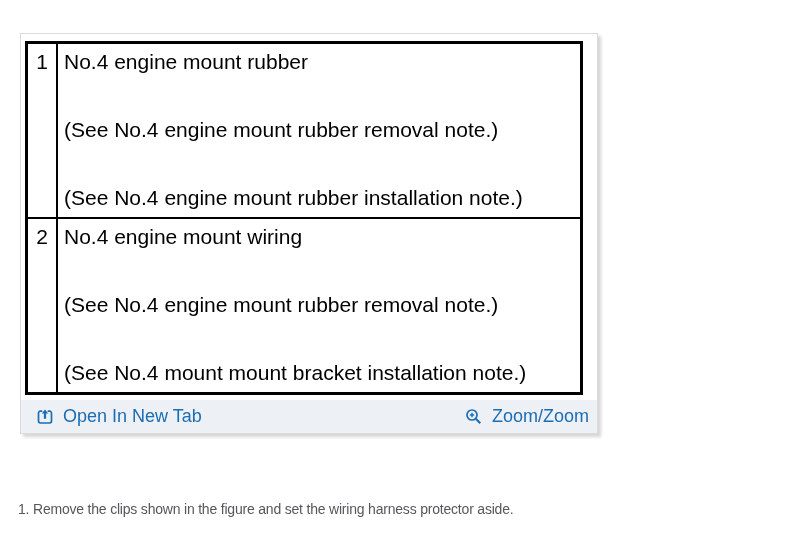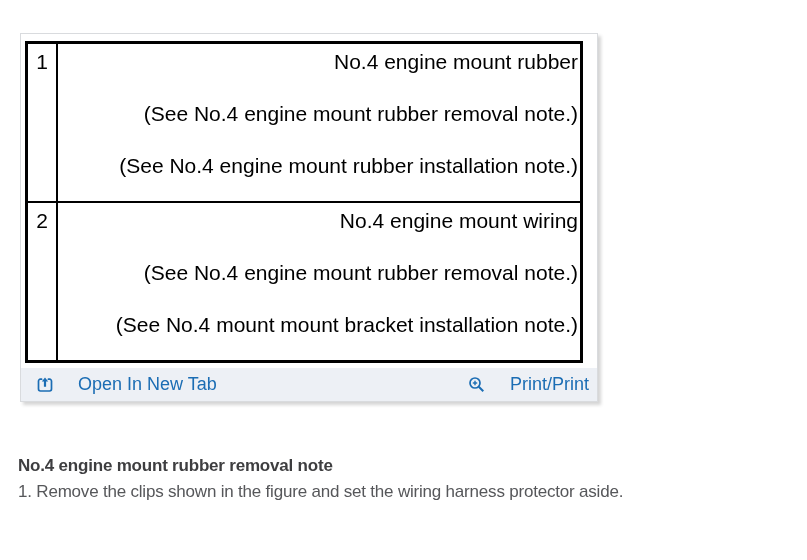--- a/index.html
+++ b/index.html
@@ -43,47 +43,46 @@
     color: #000000;
     vertical-align: top;
   }
   td.num-cell {
     width: 26px;
     border-right: 2px solid #000000;
     text-align: center;
     padding: 6px 1px 0 1px;
   }
   td.desc-cell {
-    padding: 6px 2px 23px 6px;
-    text-align: right;
+    padding: 6px 2px 7px 6px;
   }
   tr.part-row + tr.part-row td {
     border-top: 2px solid #000000;
   }
   .desc-cell p {
     margin: 0;
     white-space: nowrap;
   }
   .desc-cell p + p {
-    margin-top: 28px;
+    margin-top: 44px;
   }
 
   
   .figure-toolbar {
     height: 33px;
     background: #edf0f5;
     display: flex;
     justify-content: space-between;
     align-items: center;
     padding: 0 8px 0 15px;
   }
   .toolbar-link {
     display: inline-flex;
     align-items: center;
-    gap: 24px;
+    gap: 9px;
     font-size: 18px;
     color: #1b6db4;
     text-decoration: none;
     cursor: pointer;
   }
   .toolbar-link .icon {
     display: inline-flex;
     align-items: center;
   }
   .toolbar-link svg {
@@ -96,22 +95,22 @@
     left: 18px;
     top: 456px;
     font-size: 17px;
     font-weight: bold;
     color: #3e3e40;
     letter-spacing: -0.2px;
   }
   .note-step {
     position: absolute;
     left: 18px;
-    top: 482px;
-    font-size: 17px;
+    top: 501px;
+    font-size: 14px;
     color: #56575a;
     letter-spacing: -0.2px;
   }
 </style>
 </head>
 <body>
 
 <div class="page">
 
   <div class="figure-widget">
@@ -151,21 +150,20 @@
 
       <a class="toolbar-link">
         <span class="icon">
           <svg width="18" height="18" viewBox="0 0 18 18" fill="none">
             <circle cx="7" cy="7" r="5" stroke="currentColor" stroke-width="1.7"></circle>
             <line x1="7" y1="4.8" x2="7" y2="9.2" stroke="currentColor" stroke-width="1.4"></line>
             <line x1="4.8" y1="7" x2="9.2" y2="7" stroke="currentColor" stroke-width="1.4"></line>
             <line x1="10.8" y1="10.8" x2="15.3" y2="15.3" stroke="currentColor" stroke-width="2"></line>
           </svg>
         </span>
-        <span>Print/Print</span>
+        <span>Zoom/Zoom</span>
       </a>
     </div>
   </div>
 
-  <div class="note-heading">No.4 engine mount rubber removal note</div>
   <div class="note-step">1. Remove the clips shown in the figure and set the wiring harness protector aside.</div>
 
 </div>
 
 </body></html>

